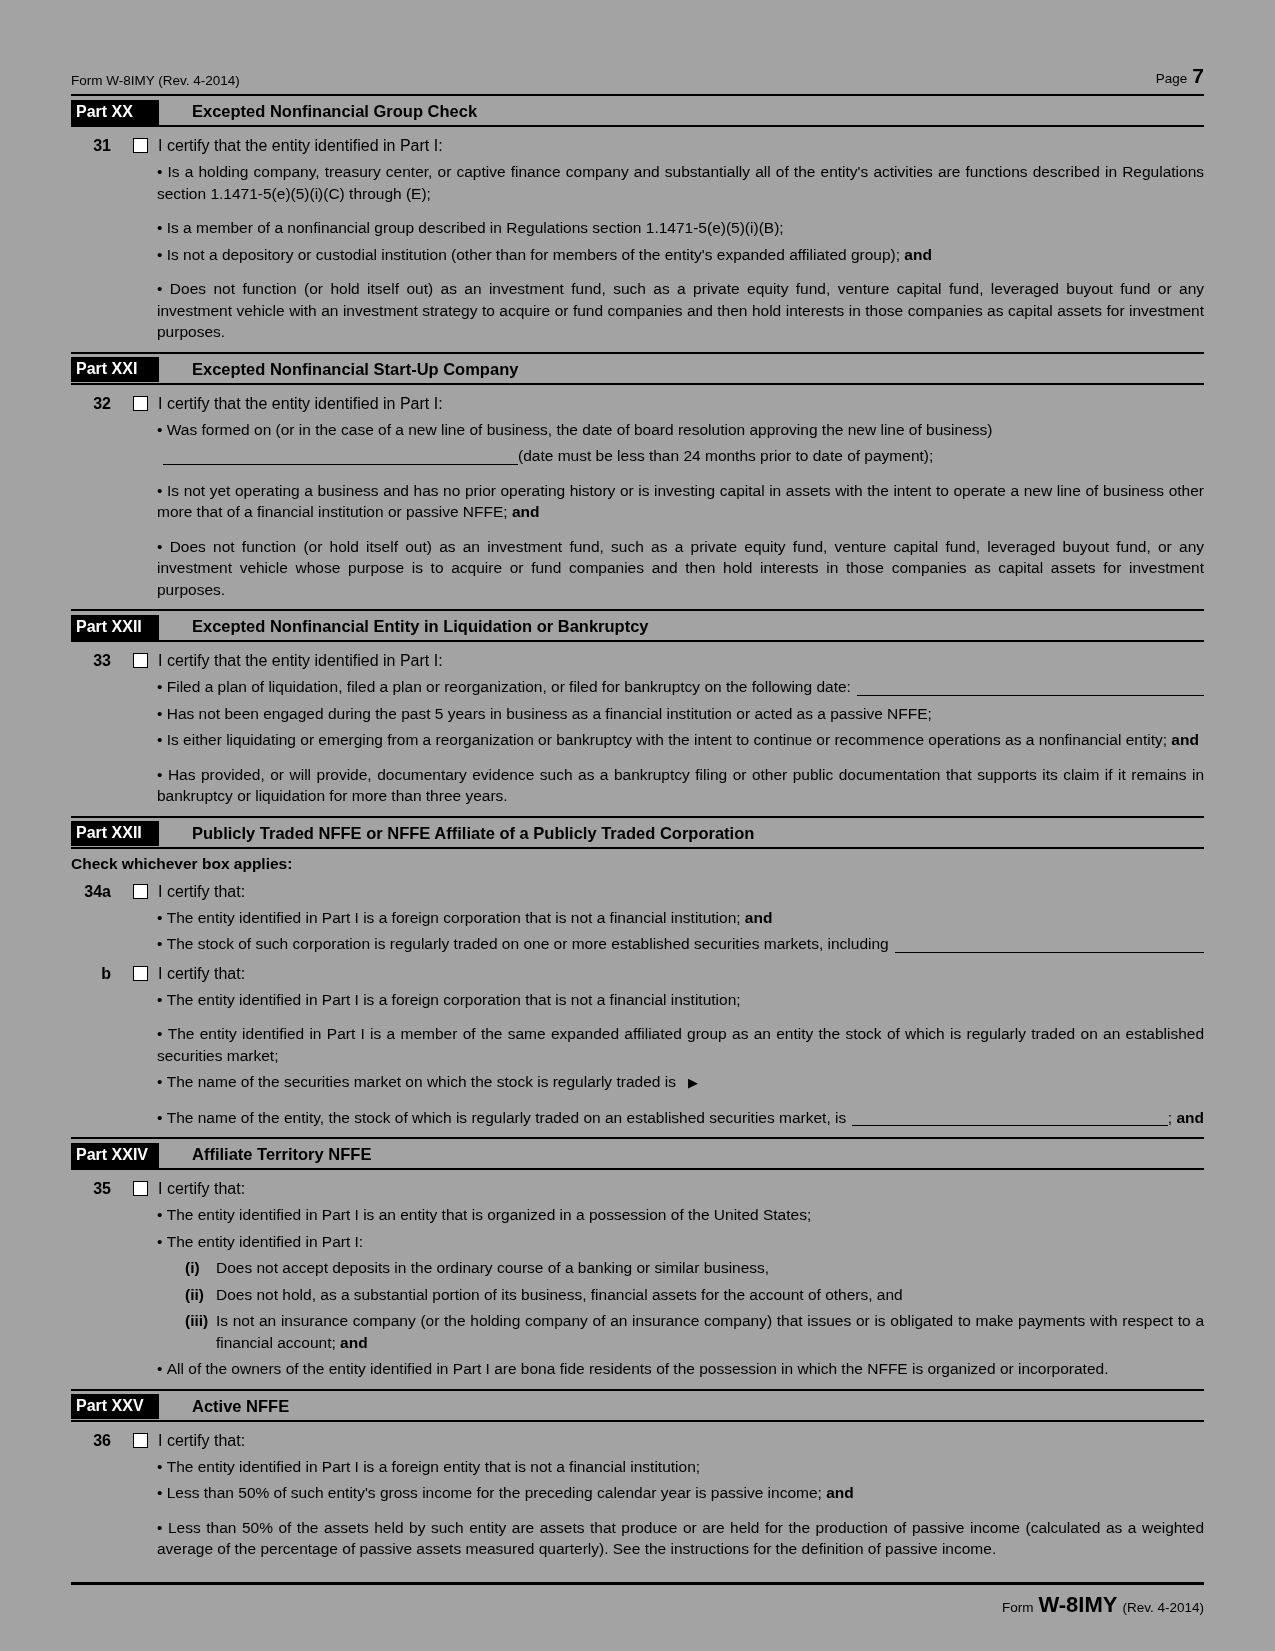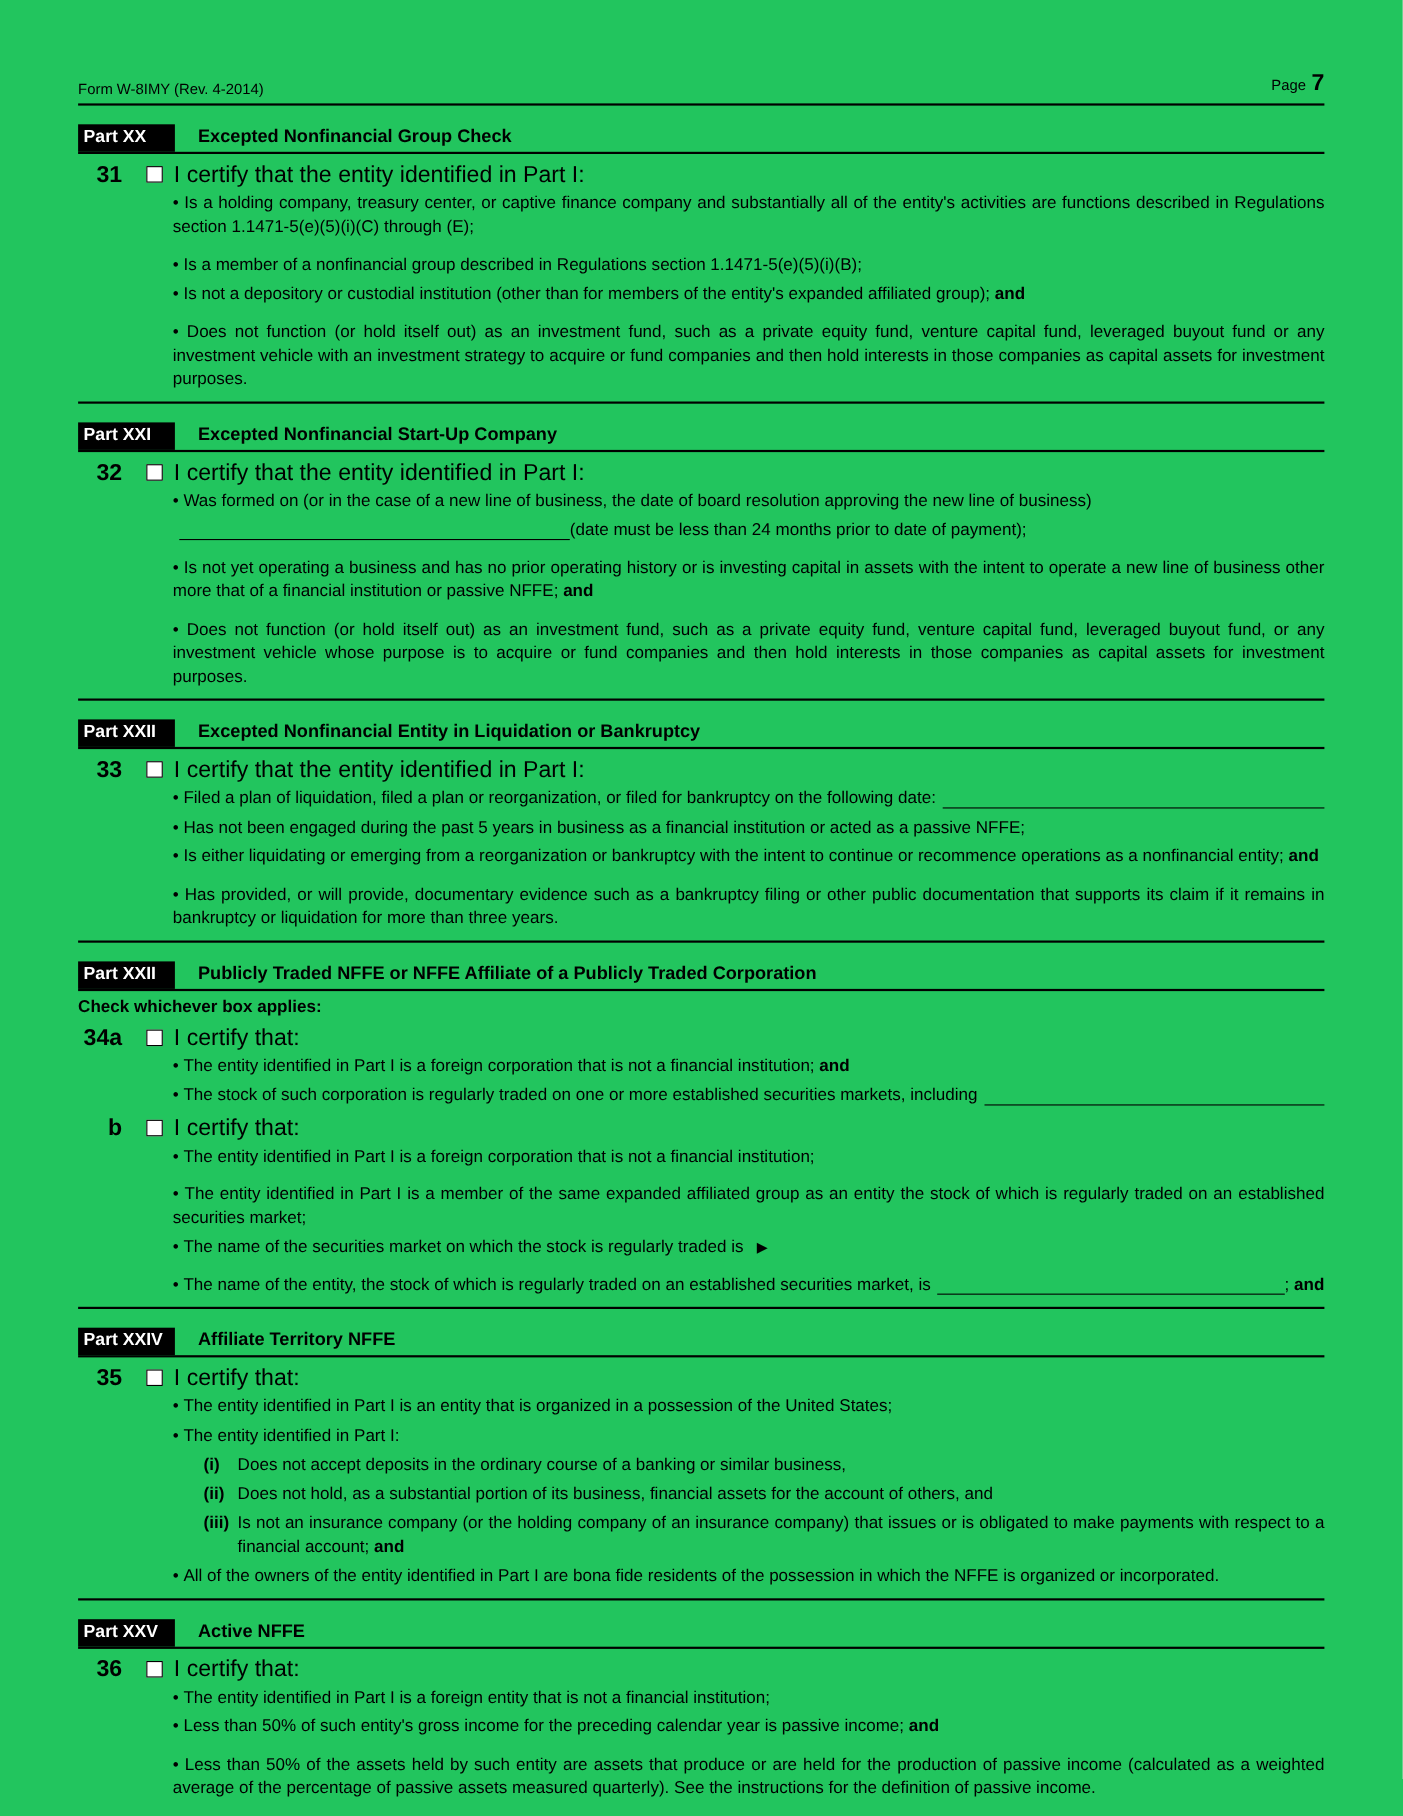--- a/index.html
+++ b/index.html
@@ -1,35 +1,35 @@
 <!DOCTYPE html>
 <html><head>
 <meta charset="utf-8">
 <style>
   html,body { margin:0; padding:0; background:#e8e8e8; }
   .page {
-    width:1275px; height:1651px; margin:0 auto; background:#22c55e;
+    width:1275px; height:1651px; margin:0 auto; background:#a3a3a3;
     box-sizing:border-box; padding:64px 71px 0 71px;
     font-family:"Liberation Sans", sans-serif; color:#000;
   }
   
   .page-header { display:flex; justify-content:space-between; align-items:flex-end; padding-bottom:6px; }
   .form-id { font-size:13.5px; }
   .page-no { font-size:13.5px; }
   .page-no b { font-size:21px; font-weight:700; margin-left:5px; }
 
   
   .part { border-top:2.5px solid #000; padding-bottom:9px; }
-  .part-head { margin-top:16px; border-bottom:2.5px solid #000; display:flex; align-items:flex-end; }
+  .part-head { margin-top:3px; border-bottom:2.5px solid #000; display:flex; align-items:center;gap:12px; }
   .part-label { background:#000; color:#fff; font-weight:700; font-size:16px; min-width:88px; box-sizing:border-box; padding:3px 6px 4px 5px; }
   .part-title { font-weight:700; font-size:16.5px; padding:3px 0 4px 21px; }
   .part-note { font-weight:700; font-size:15.5px; margin-top:6px; }
 
   
-  .item-row { display:flex; align-items:flex-start; margin-top:9px; font-size:21px; line-height:20px; }
+  .item-row { display:flex; align-items:flex-start; margin-top:9px; font-size:16px; line-height:20px; }
   .item-num { width:40px; text-align:right; font-weight:700; flex:none; }
   .checkbox { width:13px; height:13px; border:1.5px solid #000; flex:none; margin:2px 10px 0 22px; background:#fff; }
 
   
   .bullets { margin-left:86px; margin-top:3px; font-size:15.5px; line-height:21.5px; }
   .bullet { text-align:justify; margin-top:5px; }
   .bullet.gap { margin-top:13px; }
   .bullet::before { content:"\2022\00a0"; white-space:pre; }
   .bullet.nobullet::before { content:none; }
   .bullet.flexline { display:flex; align-items:flex-start; text-align:left; }

